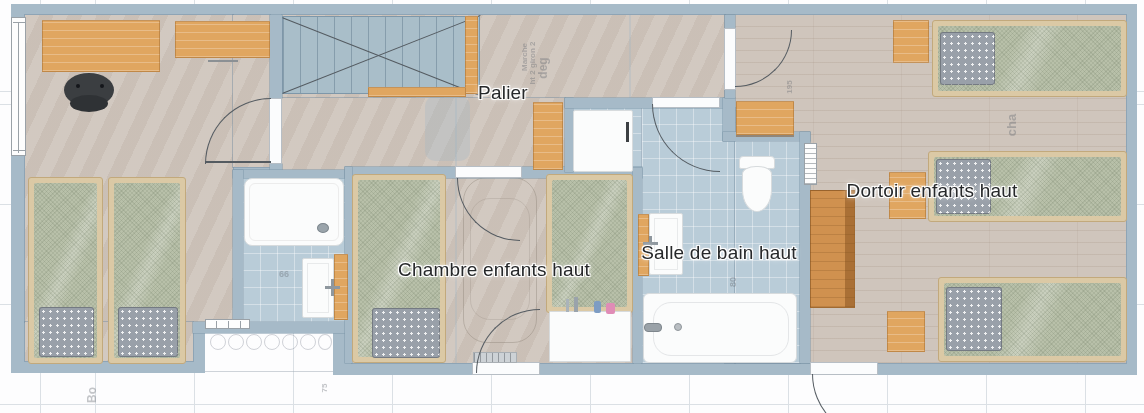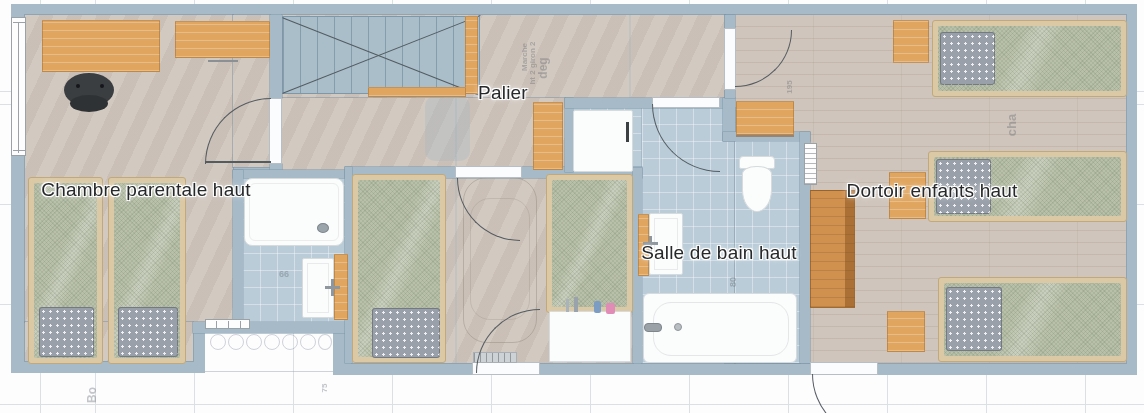--- a/index.html
+++ b/index.html
@@ -230,18 +230,18 @@
   <div class="artifact" style="left:524px;top:57px;font-size:8px;transform:translate(-50%,-50%) rotate(-90deg);">Marche</div>
   <div class="artifact" style="left:532px;top:63px;font-size:8px;transform:translate(-50%,-50%) rotate(-90deg);">ht 2 giron 2</div>
   <div class="artifact" style="left:543px;top:68px;font-size:12px;transform:translate(-50%,-50%) rotate(-90deg);">deg</div>
   <div class="artifact" style="left:789px;top:87px;font-size:8px;transform:translate(-50%,-50%) rotate(-90deg);">195</div>
   <div class="artifact" style="left:733px;top:282px;font-size:9px;transform:translate(-50%,-50%) rotate(-90deg);">80</div>
   <div class="artifact" style="left:284px;top:274px;font-size:9px;transform:translate(-50%,-50%);">66</div>
   <div class="artifact" style="left:324px;top:388px;font-size:8px;transform:translate(-50%,-50%) rotate(-90deg);">75</div>
   <div class="artifact" style="left:1011px;top:125px;font-size:13px;transform:translate(-50%,-50%) rotate(-90deg);">cha</div>
   <div class="artifact" style="left:92px;top:395px;font-size:12px;transform:translate(-50%,-50%) rotate(-90deg);">Bo</div>
 
-  <div class="label" style="left:146px;top:190px;">Chambre parentale haut</div>
   <div class="label" style="left:503px;top:93px;">Palier</div>
+  <div class="label" style="left:494px;top:270px;">Chambre enfants haut</div>
   <div class="label" style="left:719px;top:253px;">Salle de bain haut</div>
   <div class="label" style="left:932px;top:191px;">Dortoir enfants haut</div>
 
 </div>
 
 </body></html>

